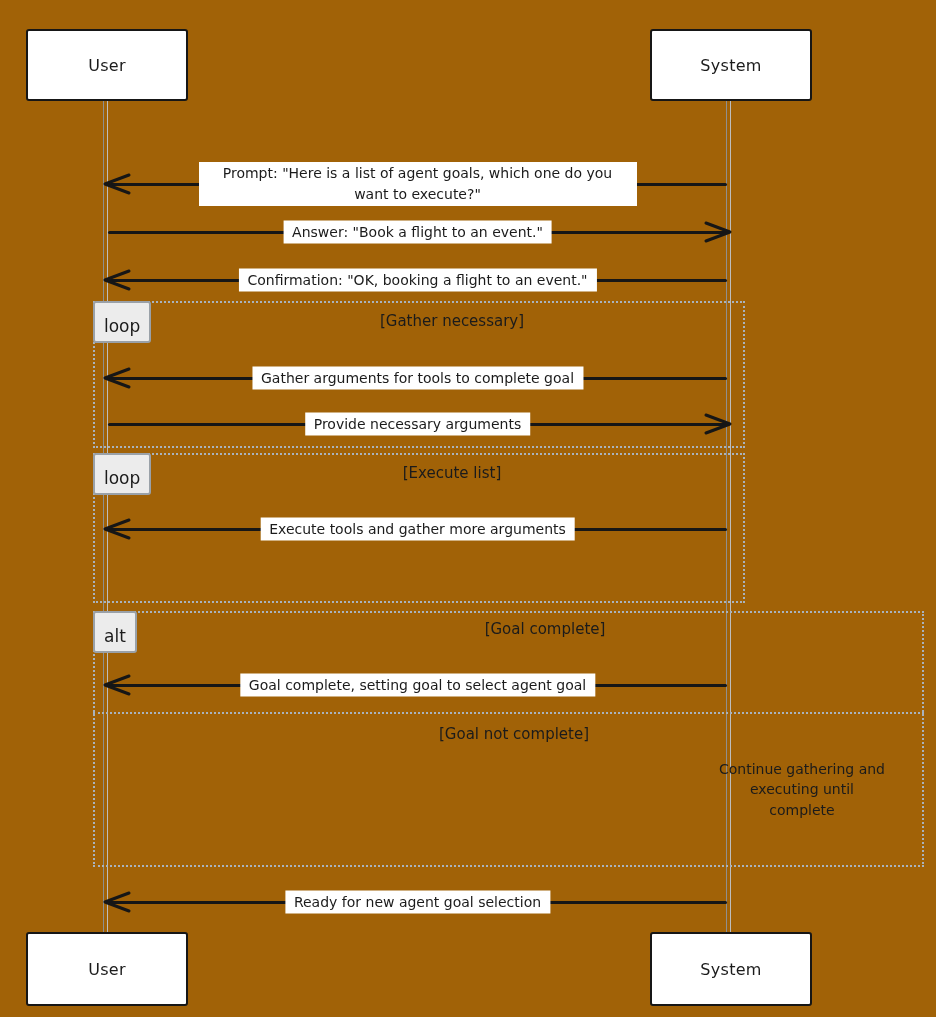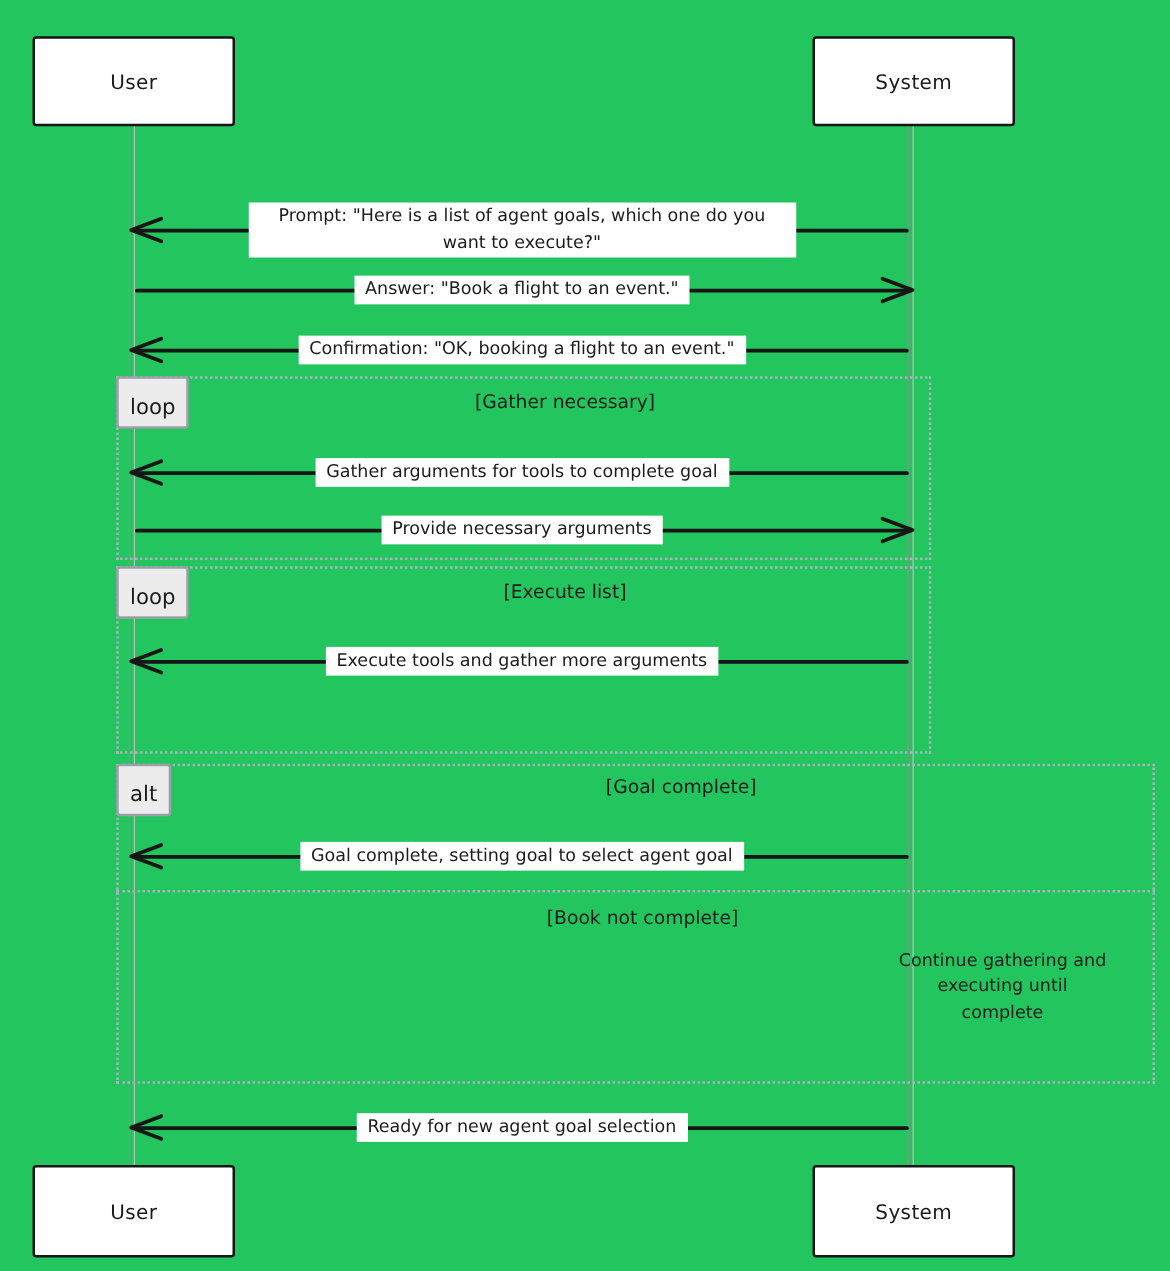--- a/index.html
+++ b/index.html
@@ -1,17 +1,17 @@
 <!DOCTYPE html>
 <html><head>
 <meta charset="utf-8">
 <style>
   html,body{margin:0;padding:0;background:#ffffff;}
   .stage{
-    position:relative;width:936px;height:1017px;background:#22c55e;
+    position:relative;width:936px;height:1017px;background:#a16207;
     font-family:"DejaVu Sans",sans-serif;color:#1b1b1b;overflow:hidden;
   }
   
   .actor{
     position:absolute;width:158px;height:68px;background:#fff;
     border:2.5px solid #161616;border-radius:3px;
     display:flex;align-items:center;justify-content:center;
     font-size:16px;letter-spacing:.3px;z-index:5;
   }
   .actor.tl{left:26px;top:29px;}
@@ -86,21 +86,21 @@
 
   <div class="frag loop2">
     <div class="frag-tag">loop</div>
     <div class="frag-title">[Execute list]</div>
   </div>
 
   <div class="frag alt">
     <div class="frag-tag">alt</div>
     <div class="frag-title">[Goal complete]</div>
     <div class="alt-divider"></div>
-    <div class="alt-else-title">[Book not complete]</div>
+    <div class="alt-else-title">[Goal not complete]</div>
     <div class="alt-note">Continue gathering and executing until complete</div>
   </div>
 
 
   <div class="msg" style="top:166px">
     <div class="line"></div>
     <svg class="head left" width="30" height="24">
       <path d="M27 3 L3 12 L27 21" fill="none" stroke="#161616" stroke-width="3" stroke-linecap="round" stroke-linejoin="round"></path>
     </svg>
     <span class="lbl wrap">Prompt: "Here is a list of agent goals, which one do you want to execute?"</span>

